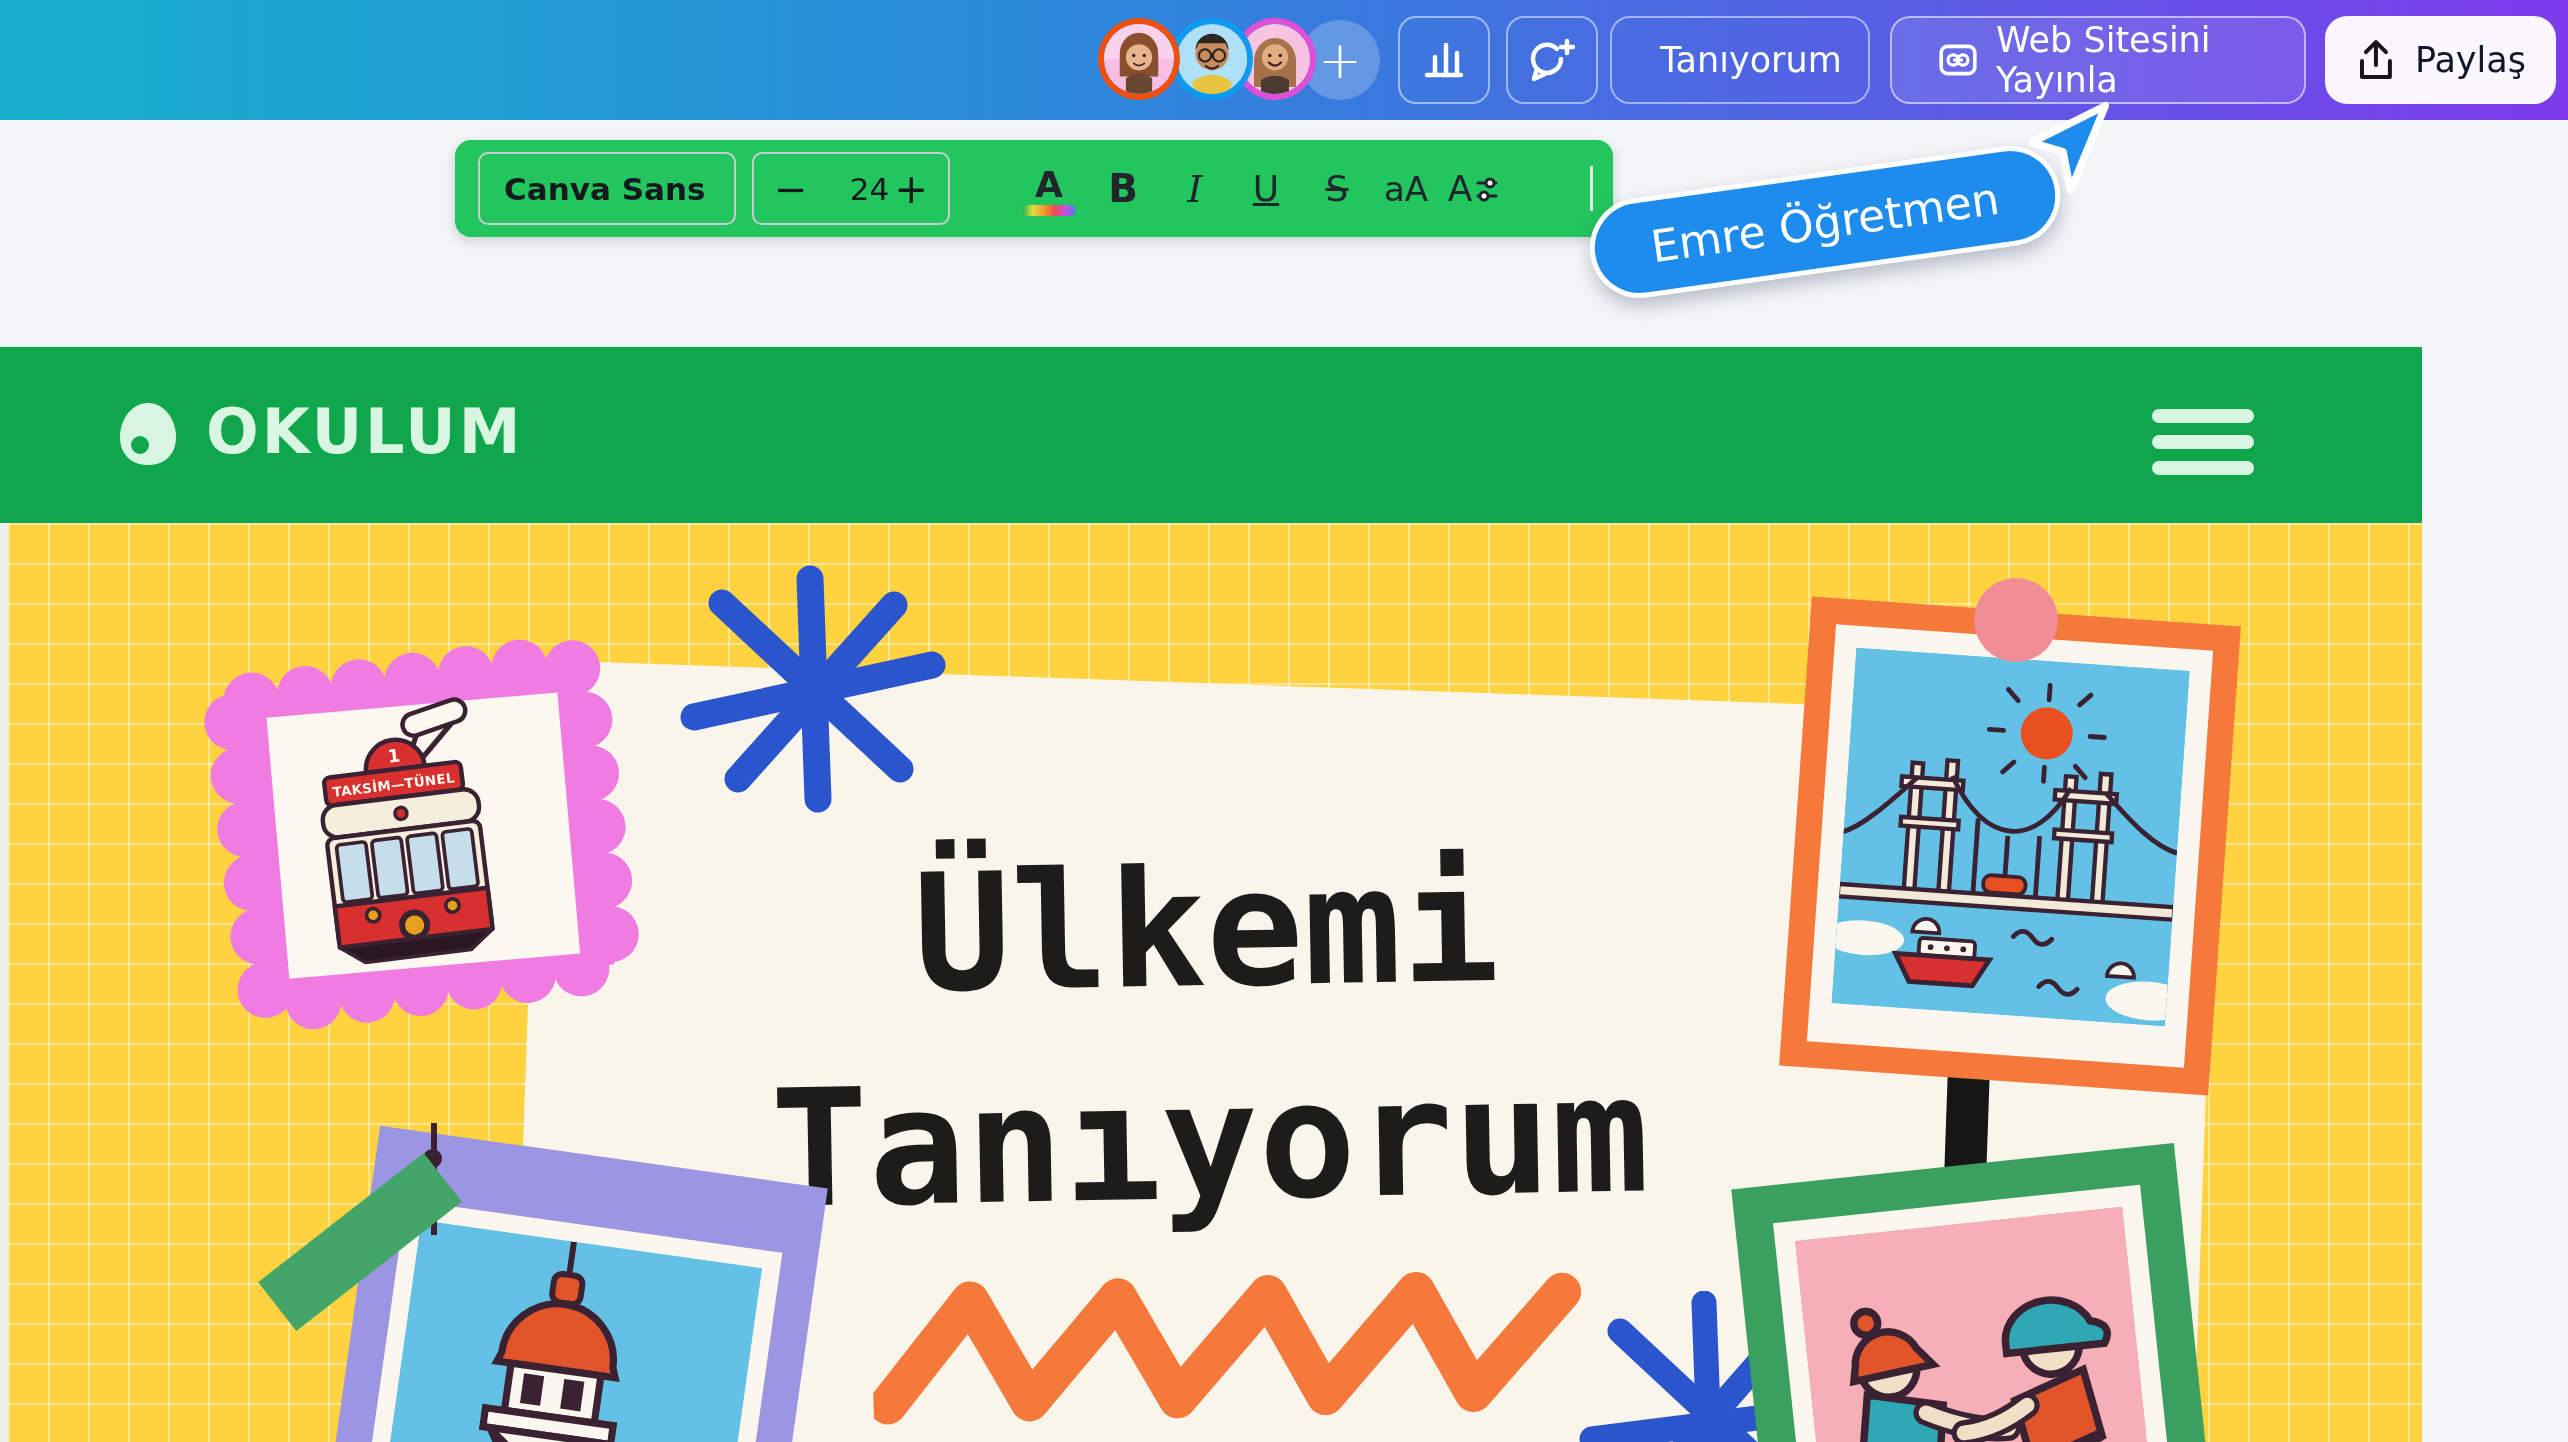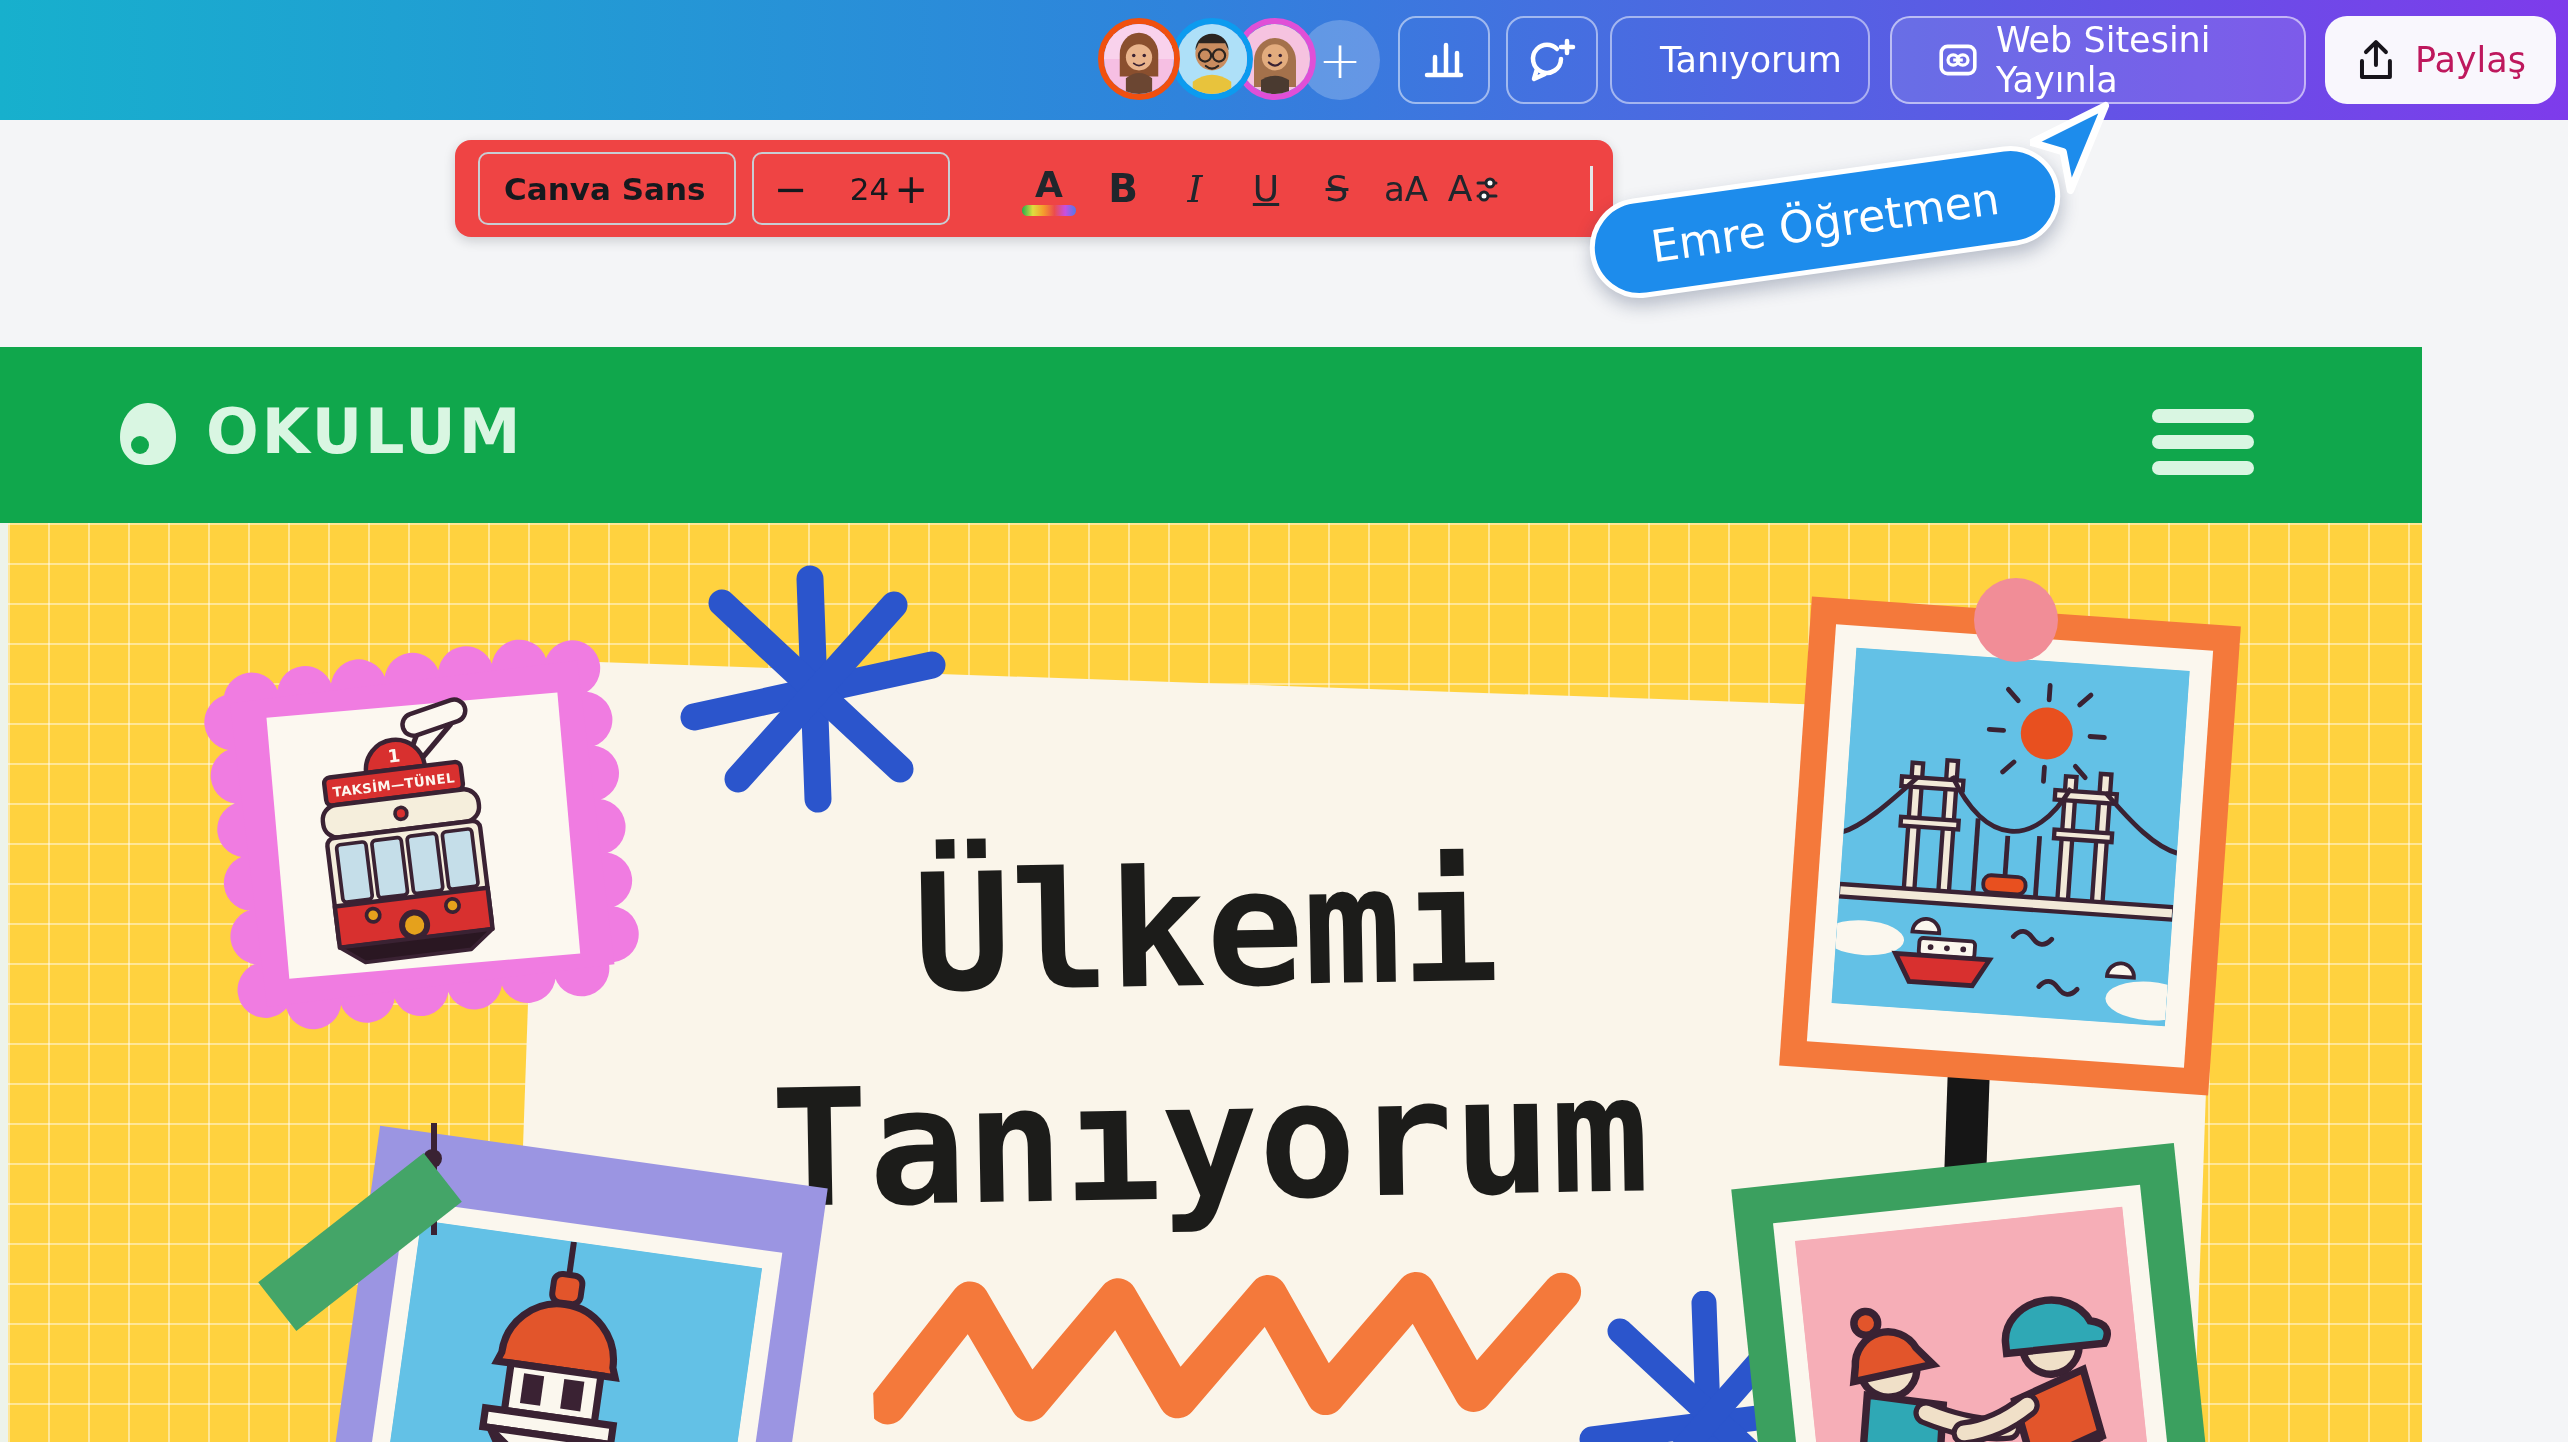--- a/index.html
+++ b/index.html
@@ -18,24 +18,24 @@
     background:rgba(255,255,255,0.22);color:#fff;font-size:52px;font-weight:300;
     display:flex;align-items:center;justify-content:center;z-index:0;}
   .tb-iconbtn{position:absolute;top:16px;width:92px;height:88px;border-radius:18px;
     border:2px solid rgba(255,255,255,0.5);box-sizing:border-box;display:flex;align-items:center;justify-content:center;}
   .tb-btn{position:absolute;top:16px;height:88px;border-radius:20px;border:2px solid rgba(255,255,255,0.5);
     box-sizing:border-box;display:flex;align-items:center;gap:18px;color:#fff;font-size:35px;padding:0 30px;}
   .btn-insights{left:1398px;}
   .btn-comments{left:1506px;}
   .btn-preview{left:1610px;width:260px;}
   .btn-publish{left:1890px;width:416px;background:rgba(255,255,255,0.10);border-color:rgba(255,255,255,0.55);padding-left:46px;}
-  .btn-share{left:2325px;width:231px;background:#F9F7FD;border:none;color:#be185d;border-radius:22px;}
+  .btn-share{left:2325px;width:231px;background:#F9F7FD;border:none;color:#0f172a;border-radius:22px;}
 
   
-  .text-toolbar{position:absolute;left:455px;top:140px;width:1158px;height:97px;background:#ef4444;
+  .text-toolbar{position:absolute;left:455px;top:140px;width:1158px;height:97px;background:#22c55e;
     border-radius:16px;box-shadow:0 4px 12px rgba(20,30,40,0.18);z-index:40;}
   .font-box{position:absolute;left:23px;top:12px;width:258px;height:73px;border:2px solid #C8CDD3;
     border-radius:10px;box-sizing:border-box;display:flex;align-items:center;padding-left:24px;
     font-size:31px;font-weight:700;color:#15191E;}
   .size-box{position:absolute;left:297px;top:12px;width:198px;height:73px;border:2px solid #C8CDD3;
     border-radius:10px;box-sizing:border-box;display:flex;align-items:center;justify-content:space-between;
     padding:0 20px;color:#15191E;}
   .size-box .stepper{font-size:40px;font-weight:400;cursor:pointer;line-height:1;}
   .size-box .val{font-size:31px;margin-left:37px;}
   .fmt{position:absolute;top:0;height:97px;width:60px;display:flex;align-items:center;justify-content:center;

